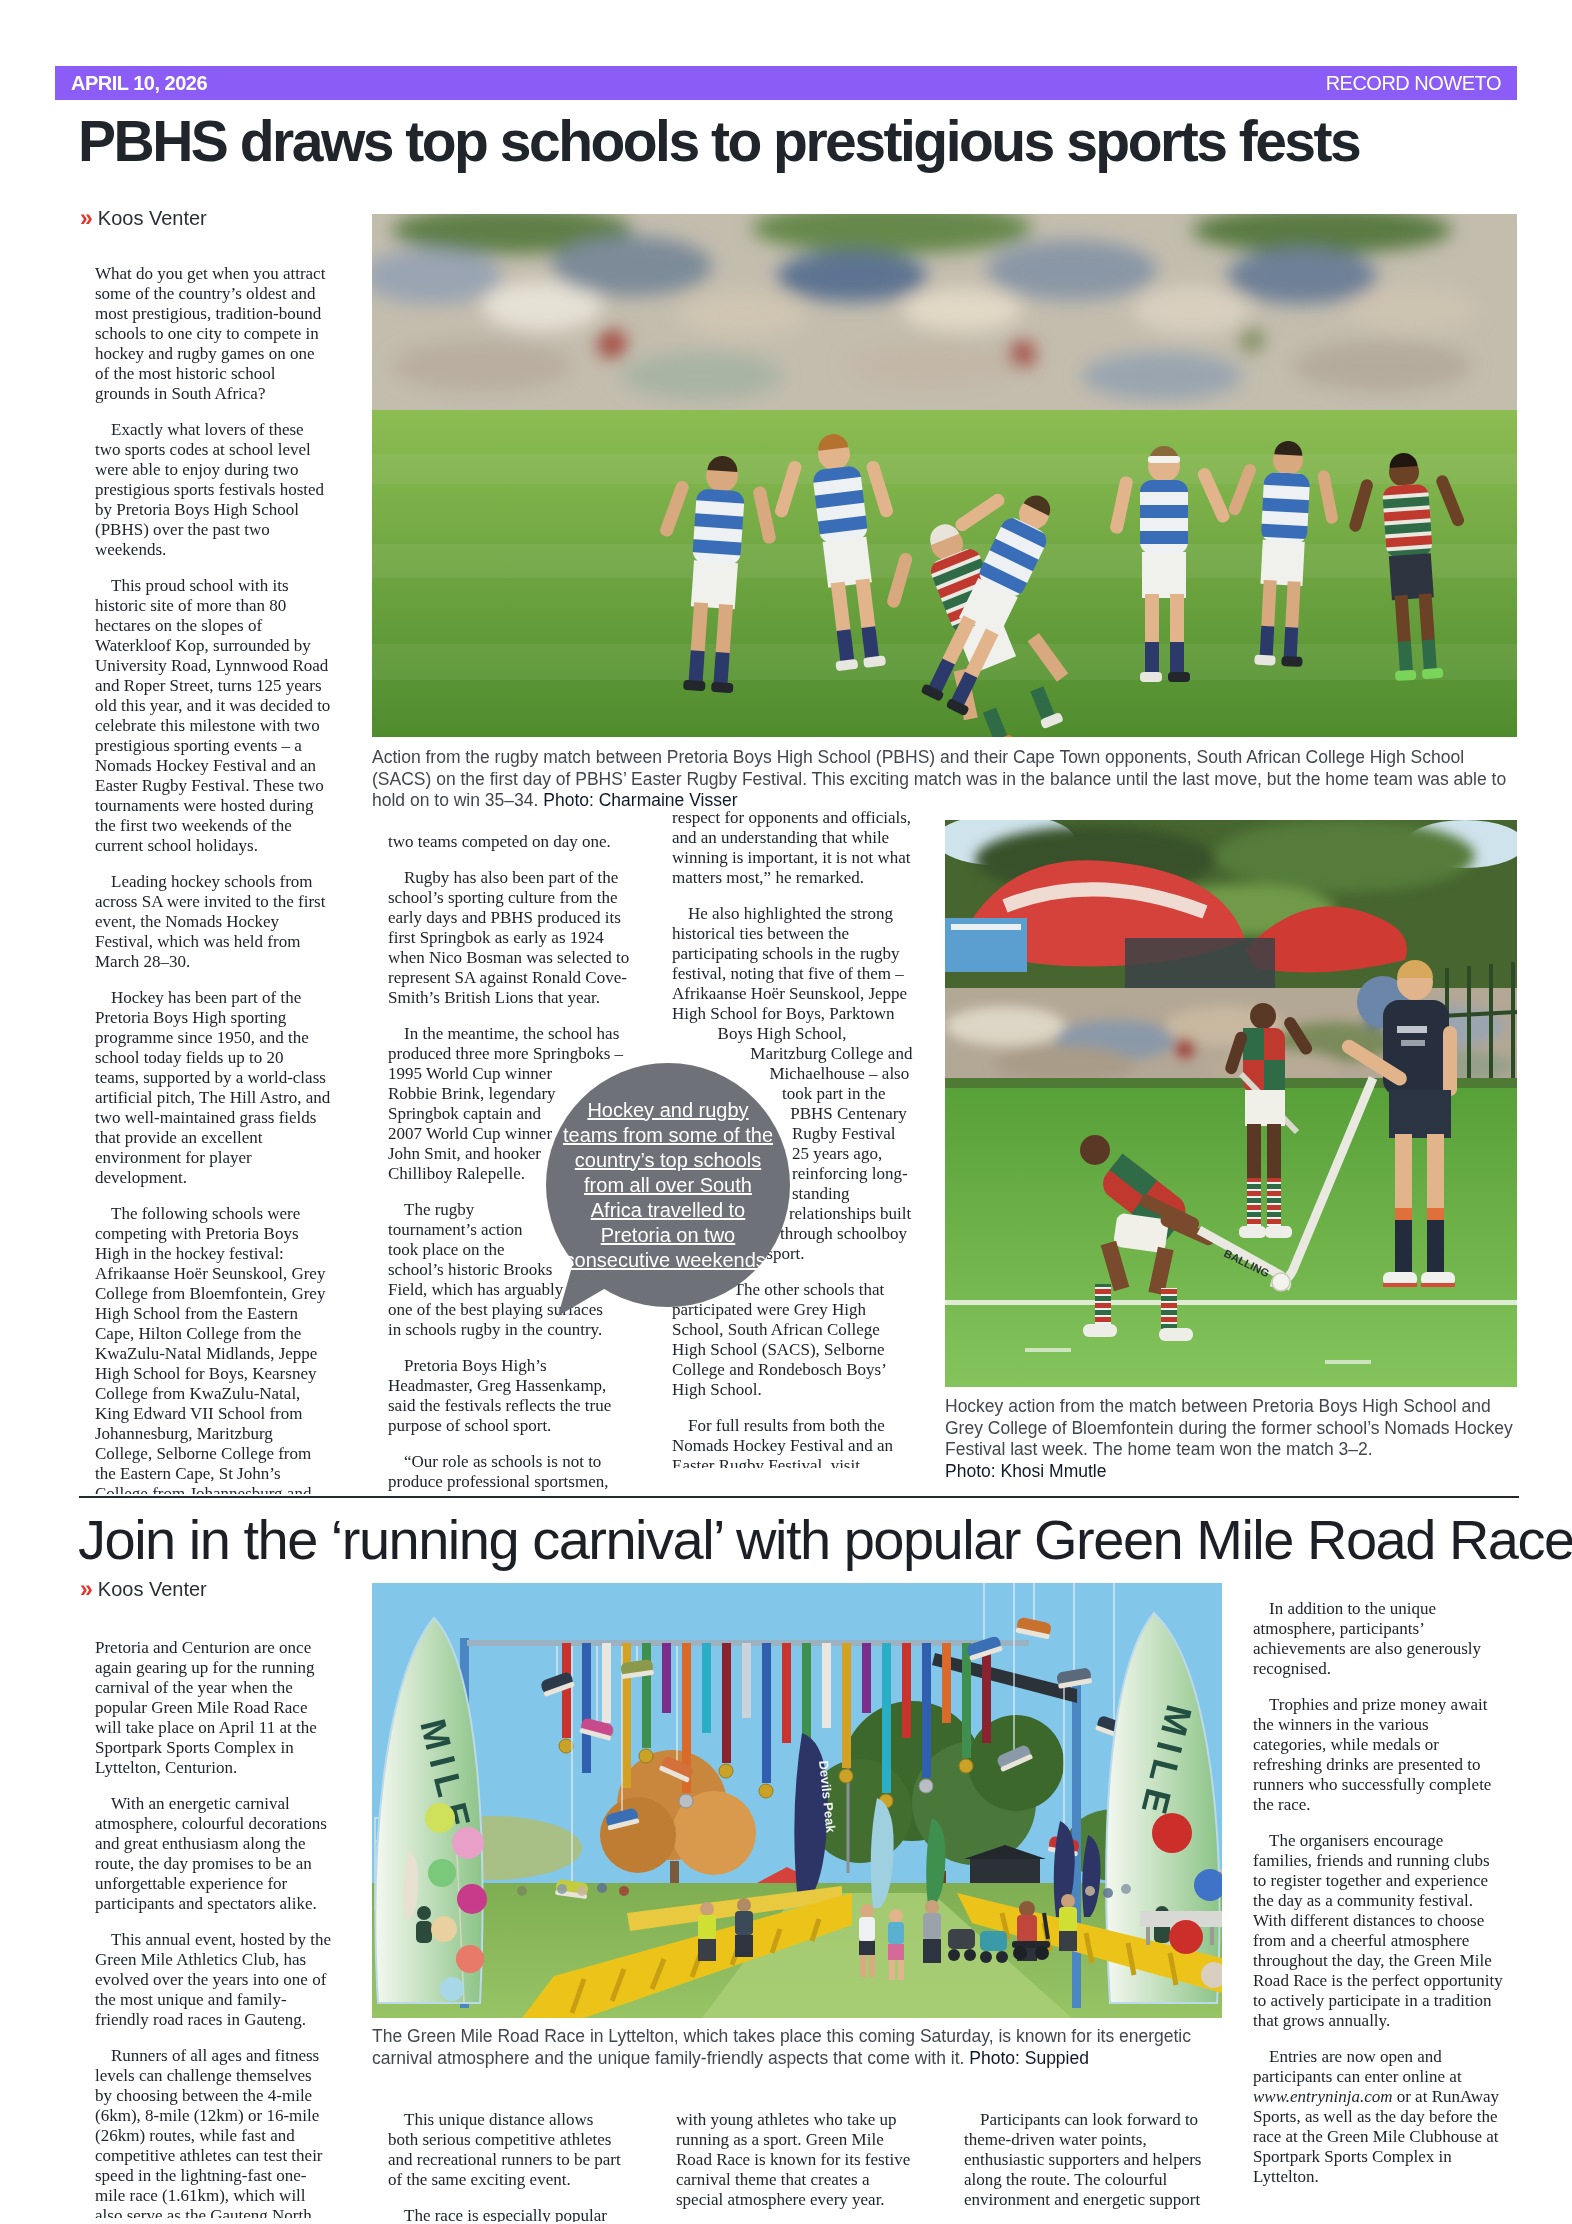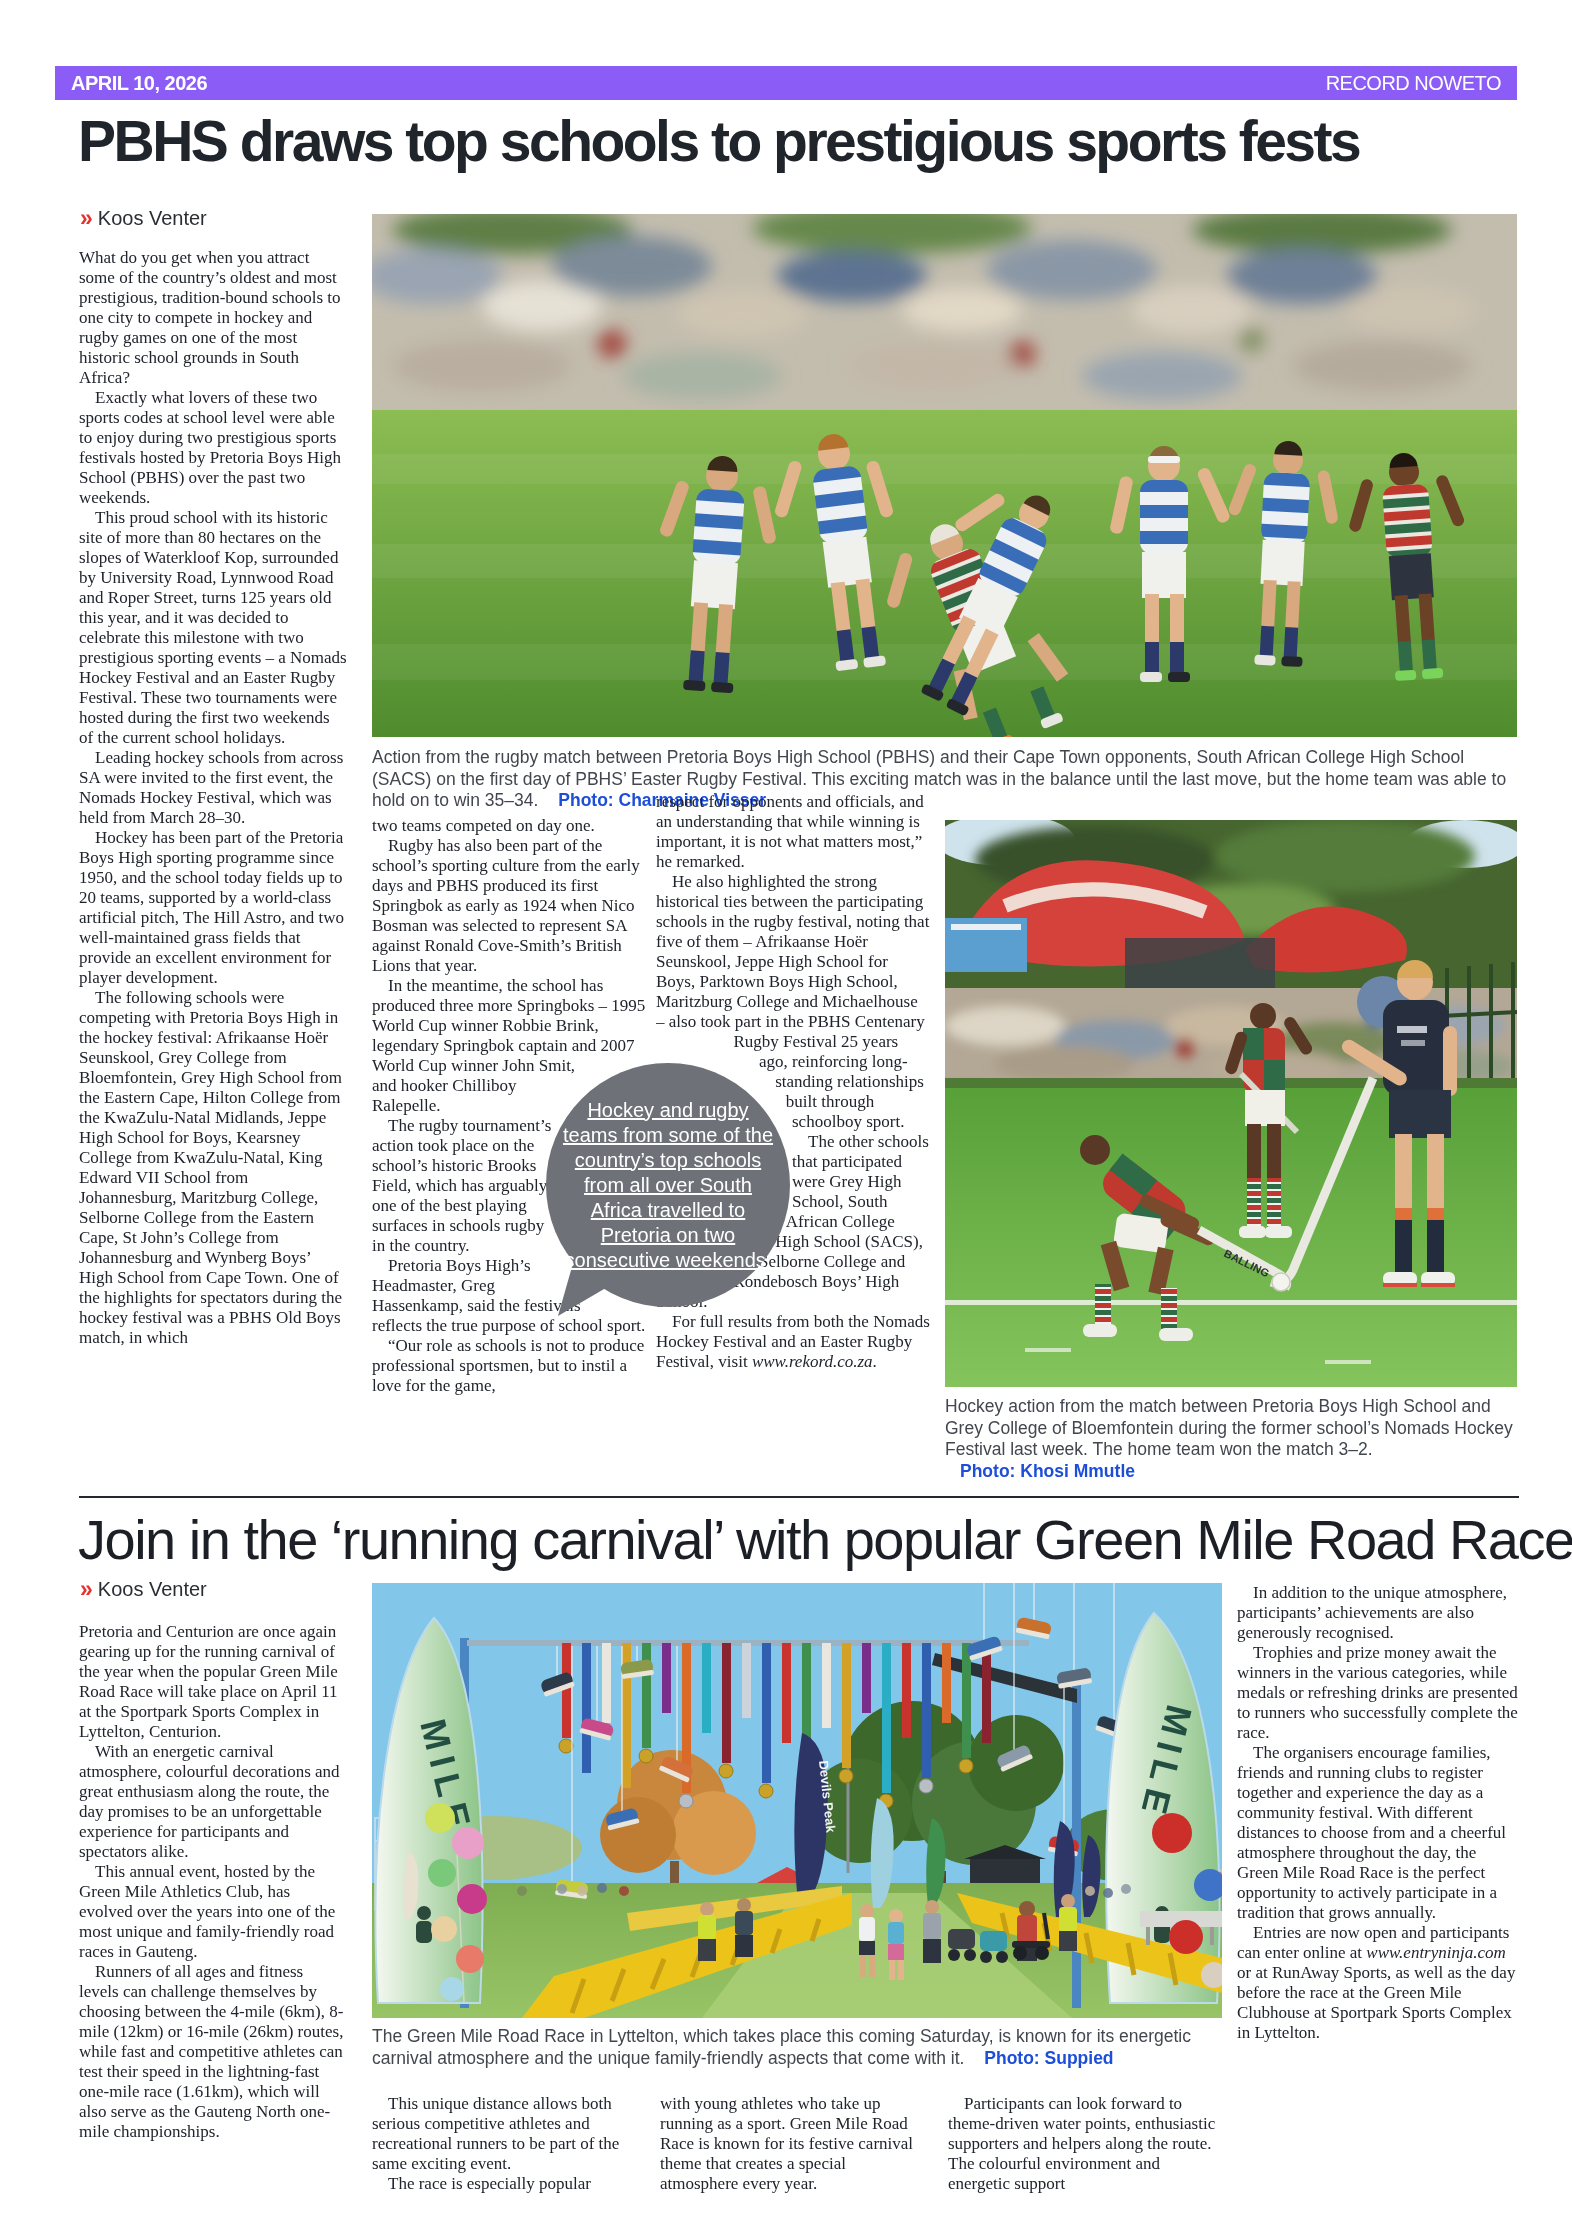--- a/index.html
+++ b/index.html
@@ -18,21 +18,21 @@
   .headline1{left:78px;top:108px;width:1460px;font-family:"Liberation Sans",sans-serif;
     font-weight:bold;font-size:57px;letter-spacing:-2.5px;color:#20242b;white-space:nowrap;}
   .headline2{left:78px;top:1507px;width:1460px;font-family:"Liberation Sans",sans-serif;
     font-weight:400;font-size:56px;letter-spacing:-1.5px;color:#1c2026;white-space:nowrap;}
 
   .byline{display:flex;align-items:center;gap:9px;font-family:"Liberation Sans",sans-serif;}
   .byline .chev{color:#e5332d;font-weight:bold;font-size:23px;letter-spacing:-4px;line-height:1;}
   .byline .name{font-size:20px;color:#2a2e34;}
 
   .col{font-size:17px;line-height:20px;color:#20242c;overflow:hidden;}
-  .col p{margin:0;}
+  .col p{margin:16px;}
   .col p.ind{text-indent:16px;}
   .col i{font-style:italic;}
 
   .col1{left:79px;top:248px;width:268px;height:1246px;}
   .col2{left:372px;top:816px;width:274px;height:676px;}
   .col3{left:656px;top:792px;width:274px;height:676px;}
   .col2L{left:79px;top:1622px;width:268px;height:596px;}
   .col2R{left:1237px;top:1583px;width:282px;height:638px;}
   .b1{left:372px;top:2094px;width:268px;height:128px;}
   .b2{left:660px;top:2094px;width:268px;height:128px;}
@@ -49,21 +49,21 @@
   .bubble .btxt{position:absolute;inset:0;display:flex;align-items:center;justify-content:center;
     text-align:center;padding:14px;box-sizing:border-box;color:#fff;
     font-family:"Liberation Sans",sans-serif;font-size:20px;line-height:25px;text-decoration:underline;}
 
   .photo{display:block;}
   .rugby{left:372px;top:214px;width:1145px;height:523px;}
   .hockey{left:945px;top:820px;width:572px;height:567px;}
   .race{left:372px;top:1583px;width:850px;height:435px;}
 
   .cap{font-family:"Liberation Sans",sans-serif;font-size:17.5px;line-height:21.5px;color:#42464e;}
-  .cap .credit{font-weight:bold;color:#1d4ed8;margin-left:15px;}
+  .cap .credit{font-weight:normal;color:#0f172a;}
   .cap1{left:372px;top:747px;width:1148px;}
   .capH{left:945px;top:1396px;width:572px;}
   .capH .credit{display:block;}
   .cap2{left:372px;top:2026px;width:852px;}
 
   .divider{left:79px;top:1496px;width:1440px;border-top:2px solid #23272e;height:0;}
 </style>
 </head>
 <body>
 

